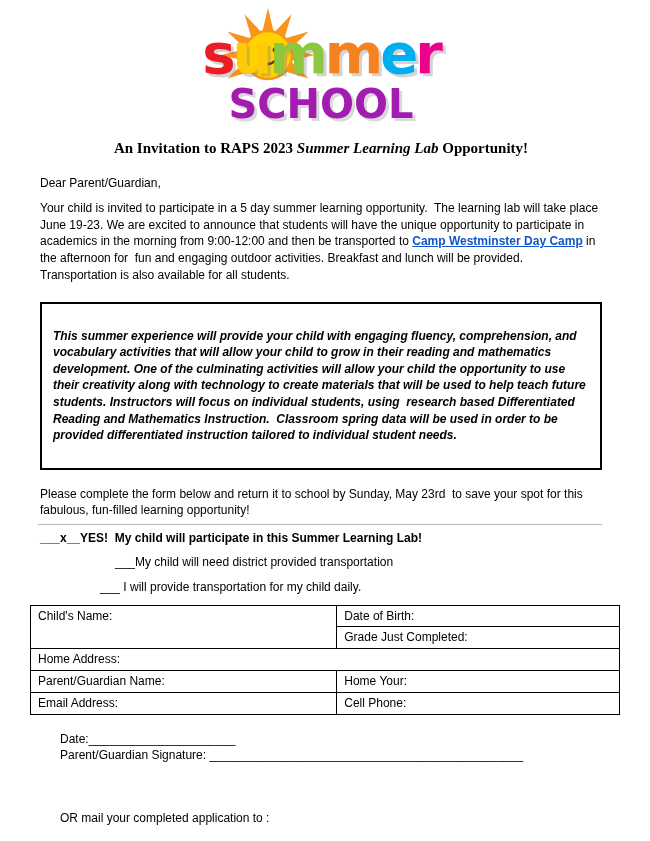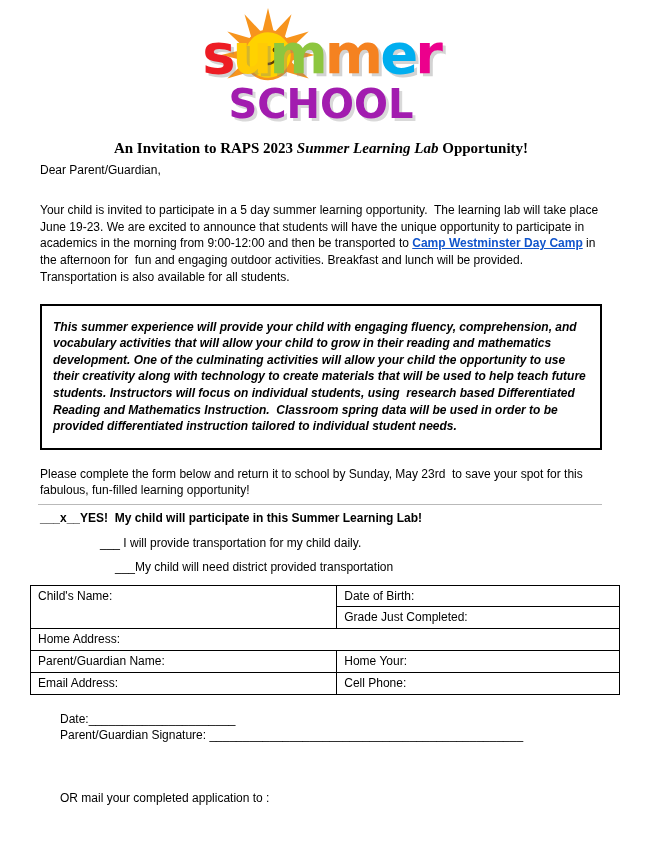--- a/index.html
+++ b/index.html
@@ -21,25 +21,25 @@
     font-family:"DejaVu Sans", sans-serif; font-weight:bold;
     font-size:40px; line-height:1; letter-spacing:0;
     text-shadow:3px 3px 0 rgba(130,130,130,.3);
   }
 
   
   .content { padding:0 40px; font-size:12px; line-height:1.4; }
   .content p, .program-box, .yes-line, .opt, .sig-line, .return-note, .mail-address { white-space:pre-wrap; }
   .title { text-align:center; font-size:15px; font-weight:bold; margin-top:6px;font-family:Liberation Serif, serif; }
   .title em { font-style:italic; }
-  .salutation { margin-top:3px; }
-  .intro { margin-top:23px; }
+  .salutation { margin-top:16px; }
+  .intro { margin-top:8px; }
   .camp-link { color:#1155cc; font-weight:bold; text-decoration:underline; cursor:pointer; }
   .program-box {
-    border:2px solid #000; margin-top:18px; padding:13px 11px;
+    border:2px solid #000; margin-top:18px; padding:24px 11px;
     font-weight:bold; font-style:italic; line-height:1.38;
   }
   .instructions { margin-top:16px; }
   hr.sep { border:none; border-top:1px solid #b9b9b9; margin:5px 0 0 -2px; }
   .yes-line { font-weight:bold; margin-top:5px; }
   .opt1 { margin-top:8px; margin-left:60px; }
   .opt2 { margin-top:7px; margin-left:75px; }
 
   
   table.form { width:590px; margin:9px 0 0 -10px; border-collapse:collapse; }
@@ -90,22 +90,22 @@
 
     <p class="intro"><span>Your child is invited to participate in a 5 day summer learning opportunity.  The learning lab will take place June 19-23. We are excited to announce that students will have the unique opportunity to participate in academics in the morning from 9:00-12:00 and then be transported to </span><a class="camp-link" style="color: rgb(17, 85, 204);">Camp Westminster Day Camp</a><span> in the afternoon for  fun and engaging outdoor activities. Breakfast and lunch will be provided.  Transportation is also available for all students.</span></p>
 
     <div class="program-box">This summer experience will provide your child with engaging fluency, comprehension, and vocabulary activities that will allow your child to grow in their reading and mathematics development. One of the culminating activities will allow your child the opportunity to use their creativity along with technology to create materials that will be used to help teach future students. Instructors will focus on individual students, using  research based Differentiated Reading and Mathematics Instruction.  Classroom spring data will be used in order to be provided differentiated instruction tailored to individual student needs.</div>
 
     <p class="instructions">Please complete the form below and return it to school by Sunday, May 23rd  to save your spot for this fabulous, fun-filled learning opportunity!</p>
 
     <hr class="sep">
 
     <p class="yes-line">___x__YES!  My child will participate in this Summer Learning Lab!</p>
+    <p class="opt opt2">___My child will need district provided transportation</p>
     <p class="opt opt1">___ I will provide transportation for my child daily.</p>
-    <p class="opt opt2">___My child will need district provided transportation</p>
 
     <table class="form">
       <tbody>
           <tr>
         <td class="col-left" rowspan="2">Child's Name:</td>
         <td>Date of Birth:</td>
       </tr>
       <tr>
         <td>Grade Just Completed:</td>
       </tr>

